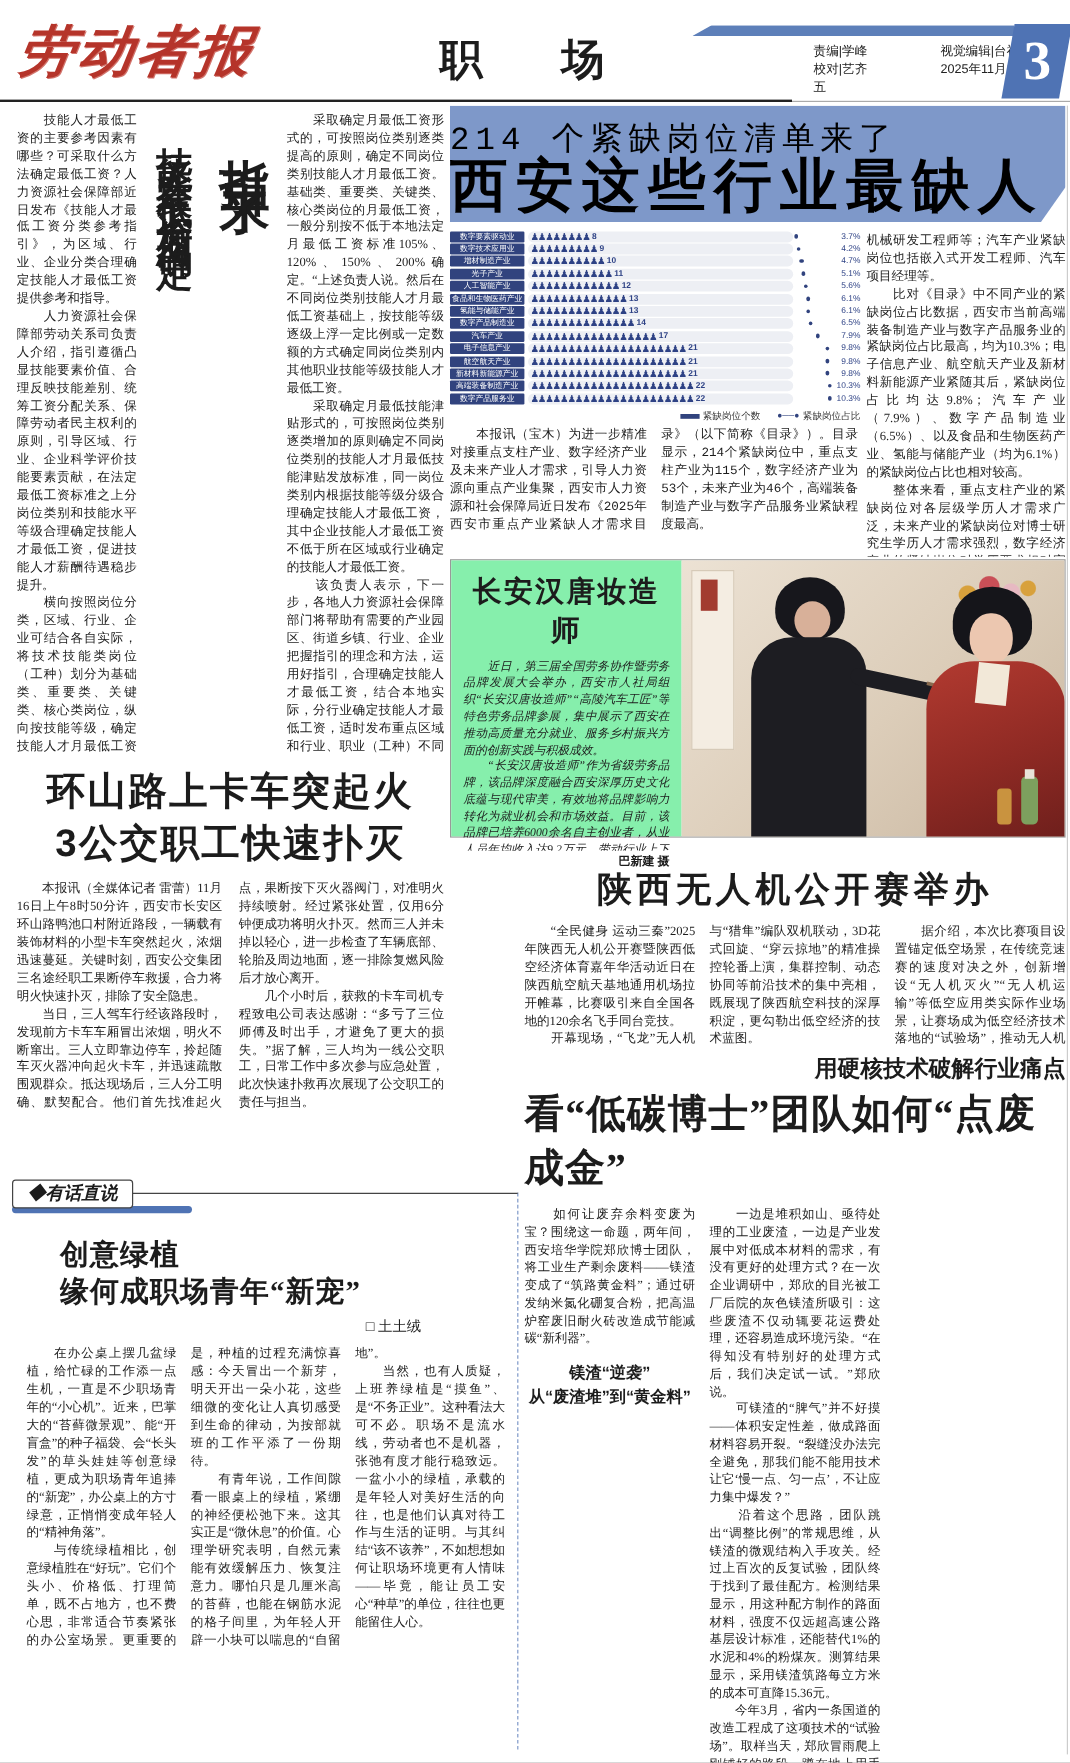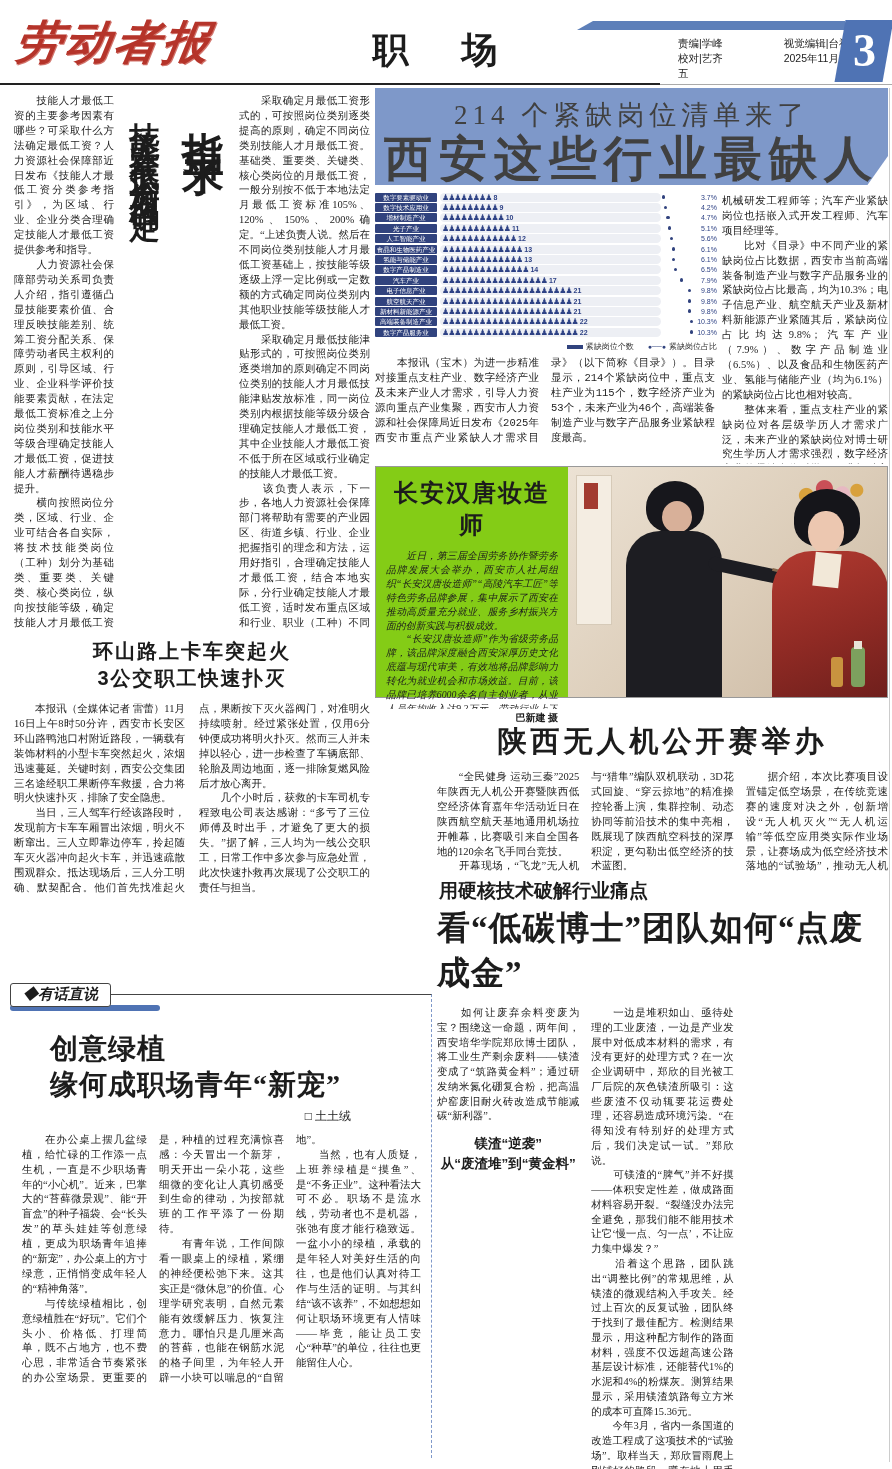--- a/index.html
+++ b/index.html
@@ -5,21 +5,21 @@
   html,body{margin:0;padding:0;background:#9a9a9a;}
   #page{position:relative;width:892px;height:1469px;background:#fff;margin:0 auto;overflow:hidden;
         font-family:"Liberation Serif","DejaVu Serif",serif;color:#1c1c1c;}
   [data-name]{box-sizing:border-box;}
   .jtext{text-align:justify;white-space:pre-line;line-height:1.42;overflow:hidden;}
   
   .logo{position:absolute;left:16px;top:12px;font-size:46px;font-weight:900;font-style:italic;
         color:#b5342a;letter-spacing:3px;transform:skewX(-9deg);font-family:"Liberation Serif",serif;
         text-shadow:1px 1px 0 #d2756d;}
   .section-title{position:absolute;left:0;top:26px;width:100%;text-align:center;font-size:36px;
-        font-weight:bold;letter-spacing:22px;font-family:Liberation Serif, serif;}
+        font-weight:bold;letter-spacing:22px;font-family:Liberation Mono, monospace;}
   .hstripe{position:absolute;left:577px;top:21px;width:268px;height:9px;background:#5d7fb9;
         clip-path:polygon(16px 0,100% 0,100% 100%,0 100%);}
   .hmeta{position:absolute;left:678px;top:36px;font-size:10.5px;line-height:15px;
         font-family:"Liberation Sans",sans-serif;color:#222;}
   .hmeta .r2{margin-left:58px;}
   .pagenum{position:absolute;right:4px;top:20px;width:48px;height:62px;background:#4f73b4;
         transform:skewX(-10deg);color:#fff;text-align:center;}
   .pagenum span{display:inline-block;transform:skewX(10deg);font-size:46px;font-weight:bold;
         font-family:"Liberation Serif",serif;line-height:62px;}
   .hrule{position:absolute;left:0;top:84px;width:892px;border-top:1px solid #aaa;}
@@ -28,38 +28,38 @@
   
   .art-wage{position:absolute;left:14px;top:94px;width:356px;height:536px;display:grid;
         grid-template-columns:100px 46px 58px 1fr;column-gap:7px;}
   .art-wage .body{font-size:10.5px;}
   .v-main{writing-mode:vertical-rl;font-size:30px;font-weight:bold;letter-spacing:8px;
         font-family:"Liberation Sans",sans-serif;margin:4px auto 0;}
   .v-kick{writing-mode:vertical-rl;font-size:42px;font-weight:900;letter-spacing:10px;
         font-family:"Liberation Serif",serif;margin:4px auto 0;}
   
   .art-truck{position:absolute;left:14px;top:634px;width:356px;height:348px;}
-  .art-truck h2{margin:4px 0 10px;text-align:center;font-size:20px;line-height:1.35;letter-spacing:2px;
+  .art-truck h2{margin:4px 0 10px;text-align:center;font-size:32px;line-height:1.35;letter-spacing:2px;
         font-family:"Liberation Sans",sans-serif;white-space:pre-line;}
   .art-truck .cols{column-count:2;column-gap:14px;font-size:10.5px;height:240px;}
   
   .talk-box{position:absolute;left:12px;top:994px;width:420px;height:464px;
         border-top:1px solid #444;border-right:1px dashed #7e98c9;padding:0 10px;}
   .talk-tab{position:absolute;left:-2px;top:-12px;background:#fff;border:1px solid #444;border-radius:3px;
         padding:1px 12px 2px;font-size:15px;font-weight:bold;font-style:italic;
         font-family:"Liberation Sans",sans-serif;}
   .talk-bar{position:absolute;left:-2px;top:10px;width:150px;height:6px;background:#4f73b4;border-radius:3px;}
-  .talk-box h2{margin:36px 0 4px 28px;font-size:28px;line-height:1.3;letter-spacing:1px;white-space:pre-line;
+  .talk-box h2{margin:36px 0 4px 28px;font-size:24px;line-height:1.3;letter-spacing:1px;white-space:pre-line;
         font-family:"Liberation Serif",serif;}
   .talk-byline{text-align:right;margin:0 70px 8px 0;font-size:12px;}
   .talk-box .cols{column-count:3;column-gap:12px;font-size:10.5px;height:298px;}
   
-  .banner{position:absolute;left:375px;top:88px;width:513px;height:97px;background:#7e98c9;color:#404040;
-        text-align:center;clip-path:polygon(0 0,100% 0,100% 70%,96% 100%,0 100%);
-        font-family:Liberation Serif, serif;}
+  .banner{position:absolute;left:375px;top:88px;width:513px;height:97px;background:#7e98c9;color:#000000;
+        text-align:left;clip-path:polygon(0 0,100% 0,100% 70%,96% 100%,0 100%);
+        font-family:Liberation Mono, monospace;}
   .banner .l1{margin-top:9px;font-size:27px;letter-spacing:5px;}
   .banner .l2{font-size:48px;font-weight:900;letter-spacing:7px;line-height:1.1;}
   .chart{position:absolute;left:375px;top:192px;width:342px;}
   .crow{display:flex;align-items:center;height:10.4px;margin-bottom:0;}
   .chip{width:62px;background:#31437e;color:#fff;font-size:6.5px;line-height:9px;text-align:center;
         border-radius:1px;font-family:"Liberation Sans",sans-serif;overflow:hidden;white-space:nowrap;}
   .track{flex:1;height:9px;margin-left:3px;background:#edeff4;border-radius:5px;display:flex;
         align-items:center;overflow:hidden;}
   .icons{font-size:8px;color:#2e4285;letter-spacing:-1px;line-height:9px;padding-left:2px;
         font-family:"DejaVu Sans",sans-serif;white-space:nowrap;}
@@ -69,35 +69,35 @@
   .pcell .plabel{position:absolute;right:0;top:0;font-size:7px;color:#2e4285;line-height:9px;
         font-family:"Liberation Sans",sans-serif;font-style:normal;}
   .legend{position:absolute;left:375px;top:341px;width:342px;text-align:right;font-size:8px;color:#333;
         font-family:"Liberation Sans",sans-serif;}
   .legend .lg-bar{display:inline-block;width:16px;height:4px;background:#31437e;vertical-align:middle;margin-right:3px;}
   .legend .lg-line{display:inline-block;vertical-align:middle;margin:0 3px 0 14px;color:#31437e;font-size:7px;}
   .art214-c12{position:absolute;left:375px;top:356px;width:340px;height:104px;column-count:2;column-gap:12px;font-size:10.5px;font-family:Liberation Mono, monospace;}
   .art214-c3{position:absolute;left:722px;top:194px;width:166px;height:270px;font-size:10.5px;}
   
   .makeup{position:absolute;left:375px;top:466px;width:513px;height:232px;border:1px solid #999;display:flex;}
-  .makeup-text{width:192px;background:#84cc16;padding:8px 10px;}
+  .makeup-text{width:192px;background:#86efac;padding:8px 10px;}
   .makeup-text h3{margin:2px 0 8px;font-size:24px;letter-spacing:2px;text-align:center;
         font-family:"Liberation Serif",serif;}
   .makeup-text .jtext{font-size:9.8px;font-style:italic;height:160px;}
   .makeup-credit{text-align:right;font-weight:bold;font-size:10px;margin-top:2px;}
   .photo{flex:1;position:relative;background:linear-gradient(135deg,#ece2d4,#dccdb9 55%,#c9b7a1);overflow:hidden;}
   .ph{position:absolute;}
   
   .art-drone{position:absolute;left:437px;top:704px;width:451px;height:170px;}
   .art-drone h2{margin:18px 0 8px;text-align:center;font-size:29px;letter-spacing:4px;
         font-family:"Liberation Sans",sans-serif;font-weight:bold;}
   .art-drone .cols{column-count:3;column-gap:12px;font-size:10.5px;height:118px;}
   
   .art-carbon{position:absolute;left:437px;top:878px;width:451px;height:582px;}
-  .art-carbon .kick{font-size:19px;font-weight:bold;font-family:"Liberation Sans",sans-serif;margin:0 0 2px 2px;}
+  .art-carbon .kick{font-size:19px;font-weight:bold;font-family:"Liberation Sans",sans-serif;margin:0 0 2px 2px;text-align:right;}
   .art-carbon h1{margin:0 0 10px;font-size:33px;letter-spacing:1px;font-family:"Liberation Serif",serif;
         font-weight:900;}
   .art-carbon .cols{column-count:3;column-gap:12px;font-size:10.4px;height:510px;}
   .cols p{margin:0;}
   .subhead{text-align:center;font-weight:bold;font-size:13.5px;line-height:1.45;margin:10px 0 6px;
         white-space:pre-line;font-family:"Liberation Sans",sans-serif;}
 </style>
 </head>
 <body>
 

